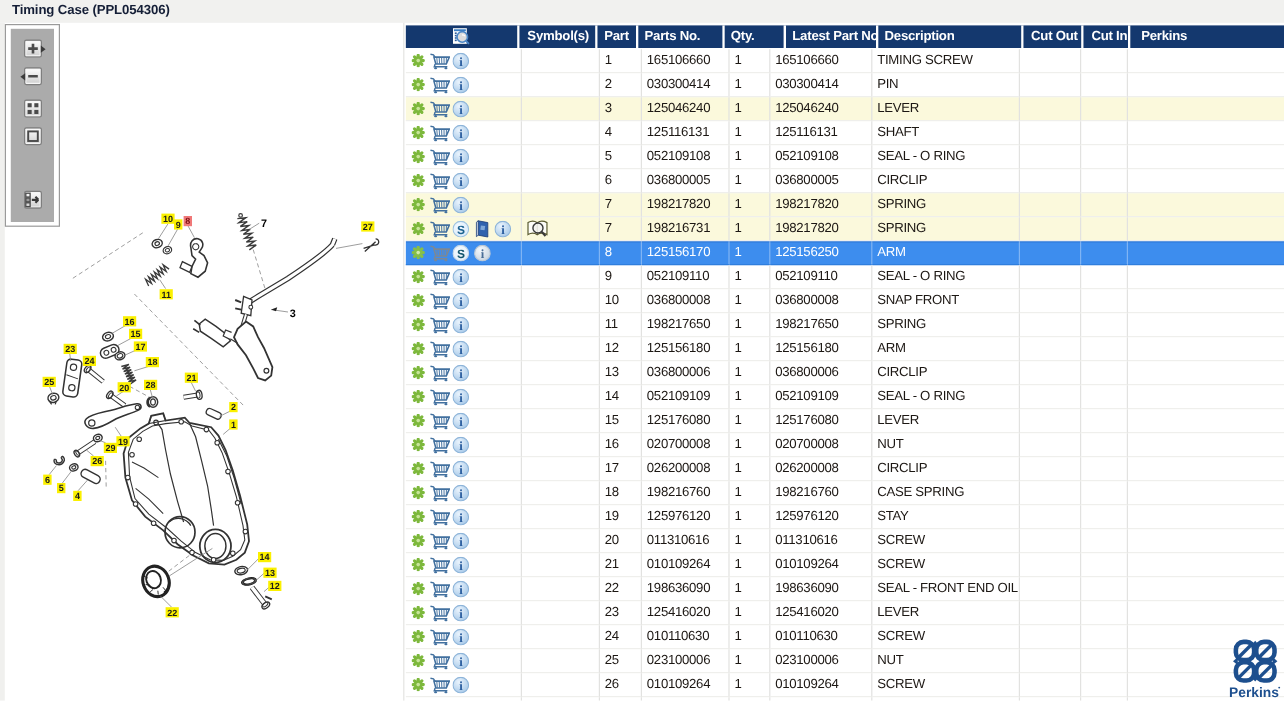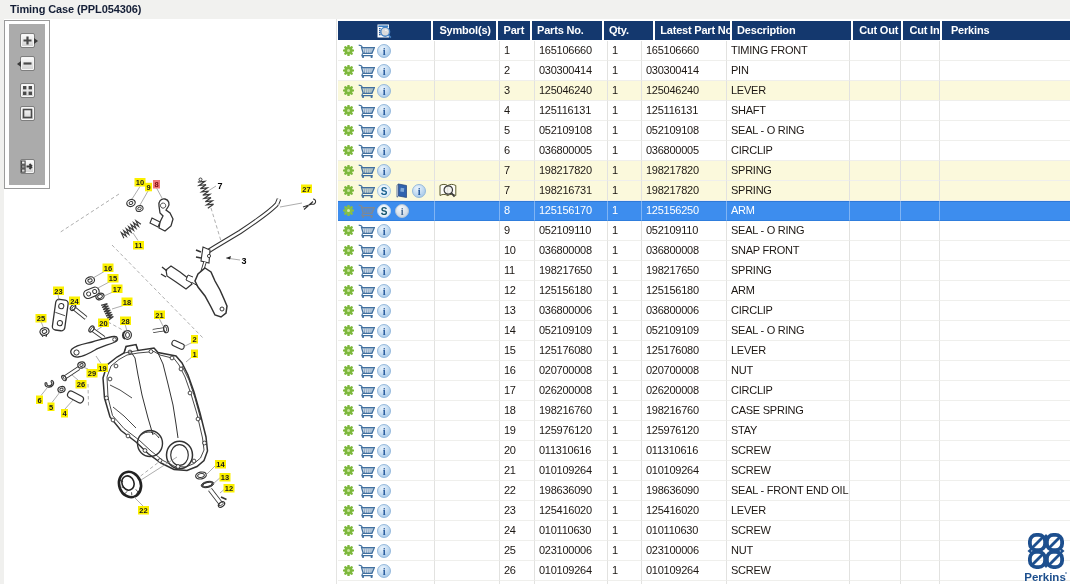--- a/index.html
+++ b/index.html
@@ -381,21 +381,21 @@
             </defs>
             <circle cx="7" cy="7" r="6.5" fill="url(#g703096110)" stroke="#8db4d9" stroke-width="0.9"></circle>
             <text x="7" y="11" font-family="Liberation Serif" font-size="10.5" font-weight="bold" fill="#2a5d9e" text-anchor="middle">i</text>
           </svg></span>
       </div>
       <div class="c c1"></div>
       <div class="c c2">1</div>
       <div class="c c3">165106660</div>
       <div class="c c4">1</div>
       <div class="c c5">165106660</div>
-      <div class="c c6">TIMING FRONT</div>
+      <div class="c c6">TIMING SCREW</div>
       <div class="c c7"></div>
       <div class="c c8"></div>
       <div class="c c9"></div>
     </div>
 <div class="r">
       <div class="c c0">
         <span class="ic" style="left:5px;top:4px"><svg width="11" height="11" viewBox="0 0 11 11">
             <g stroke="#7db83c" stroke-width="2.6" stroke-linecap="round">
               <line x1="5.5" y1="1.1" x2="5.5" y2="9.9"></line>
               <line x1="1.1" y1="5.5" x2="9.9" y2="5.5"></line>

